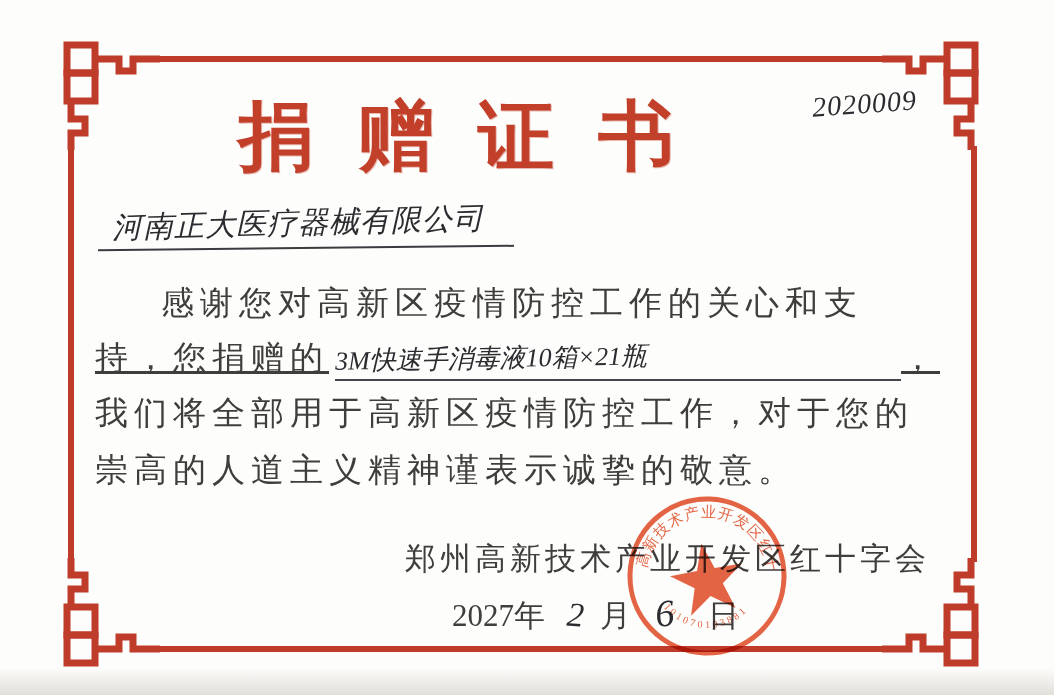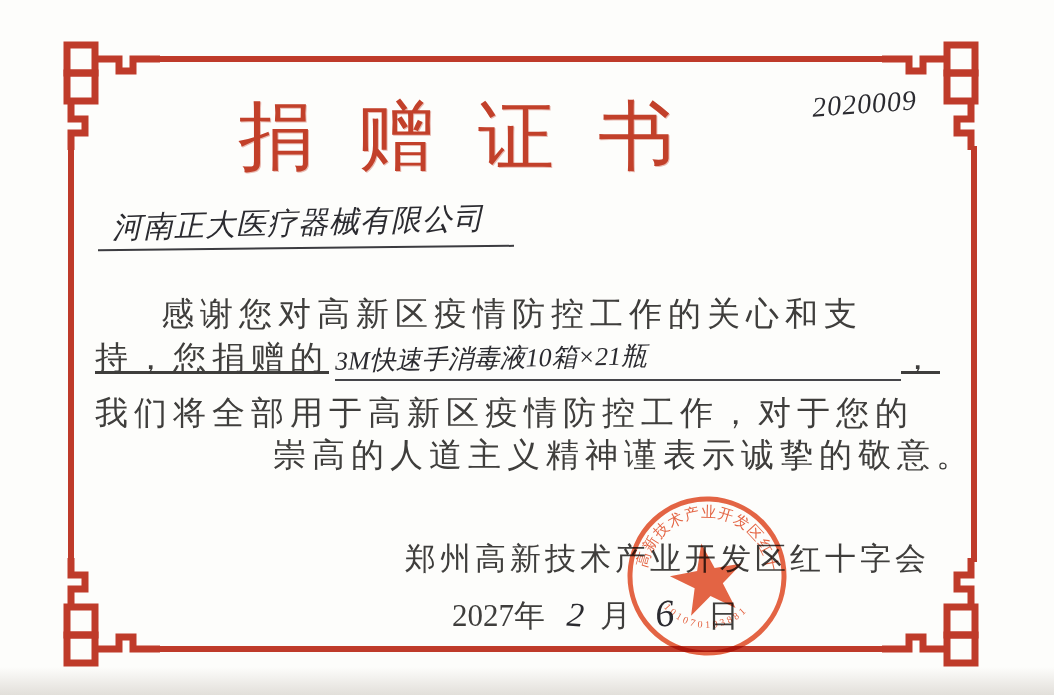--- a/index.html
+++ b/index.html
@@ -20,21 +20,21 @@
   .line-right{left:971px;top:146px;width:6px;height:416px;}
   .corner{position:absolute;width:115px;height:115px;}
   .corner svg{display:block;width:115px;height:115px;}
   .corner-tl{left:45px;top:35px;}
   .corner-tr{left:882px;top:35px;transform:scaleX(-1);}
   .corner-bl{left:45px;top:558px;transform:scaleY(-1);}
   .corner-br{left:882px;top:558px;transform:scale(-1,-1);}
   
   .title{
     position:absolute;left:238px;top:86px;width:520px;
-    font-size:76px;font-weight:normal;color:#c2402a;
+    font-size:76px;font-weight:bold;color:#c2402a;
     letter-spacing:44px;white-space:nowrap;
     text-shadow:1px 1px 0 rgba(194,64,42,.35);
   }
   .serial{
     position:absolute;left:812px;top:88px;
     font-size:28px;font-style:italic;color:#2b2b30;
     letter-spacing:3px;transform:rotate(-4deg);
   }
   .handwrite{font-style:italic;color:#2b2b30;letter-spacing:1px;}
   .recipient{
@@ -42,24 +42,24 @@
     transform:rotate(-1.5deg);white-space:nowrap;
   }
   .recipient-underline{
     position:absolute;left:98px;top:247px;width:416px;height:2px;
     background:#3c3c40;transform:rotate(-0.6deg);
   }
   .body-line{
     position:absolute;left:95px;width:880px;
     font-size:33px;color:#3f3e3c;letter-spacing:6px;white-space:nowrap;
   }
-  .bl1{top:292px;padding-left:66px;}
+  .bl1{top:281px;padding-left:66px;}
   .bl2{top:336px;text-decoration:underline;}
   .bl3{top:391px;}
-  .bl4{top:433px;text-align:right;}
+  .bl4{top:448px;}
   .blank{
     display:inline-block;width:566px;margin-left:6px;vertical-align:bottom;
     border-bottom:2px solid #46464a;line-height:40px;
   }
   .blank .handwrite{font-size:26px;letter-spacing:0;display:inline-block;transform:rotate(-1deg);}
   .issuer{
     position:absolute;left:405px;top:538px;
     font-size:31px;color:#3f3e3c;letter-spacing:4px;white-space:nowrap;
   }
   .date-row{

